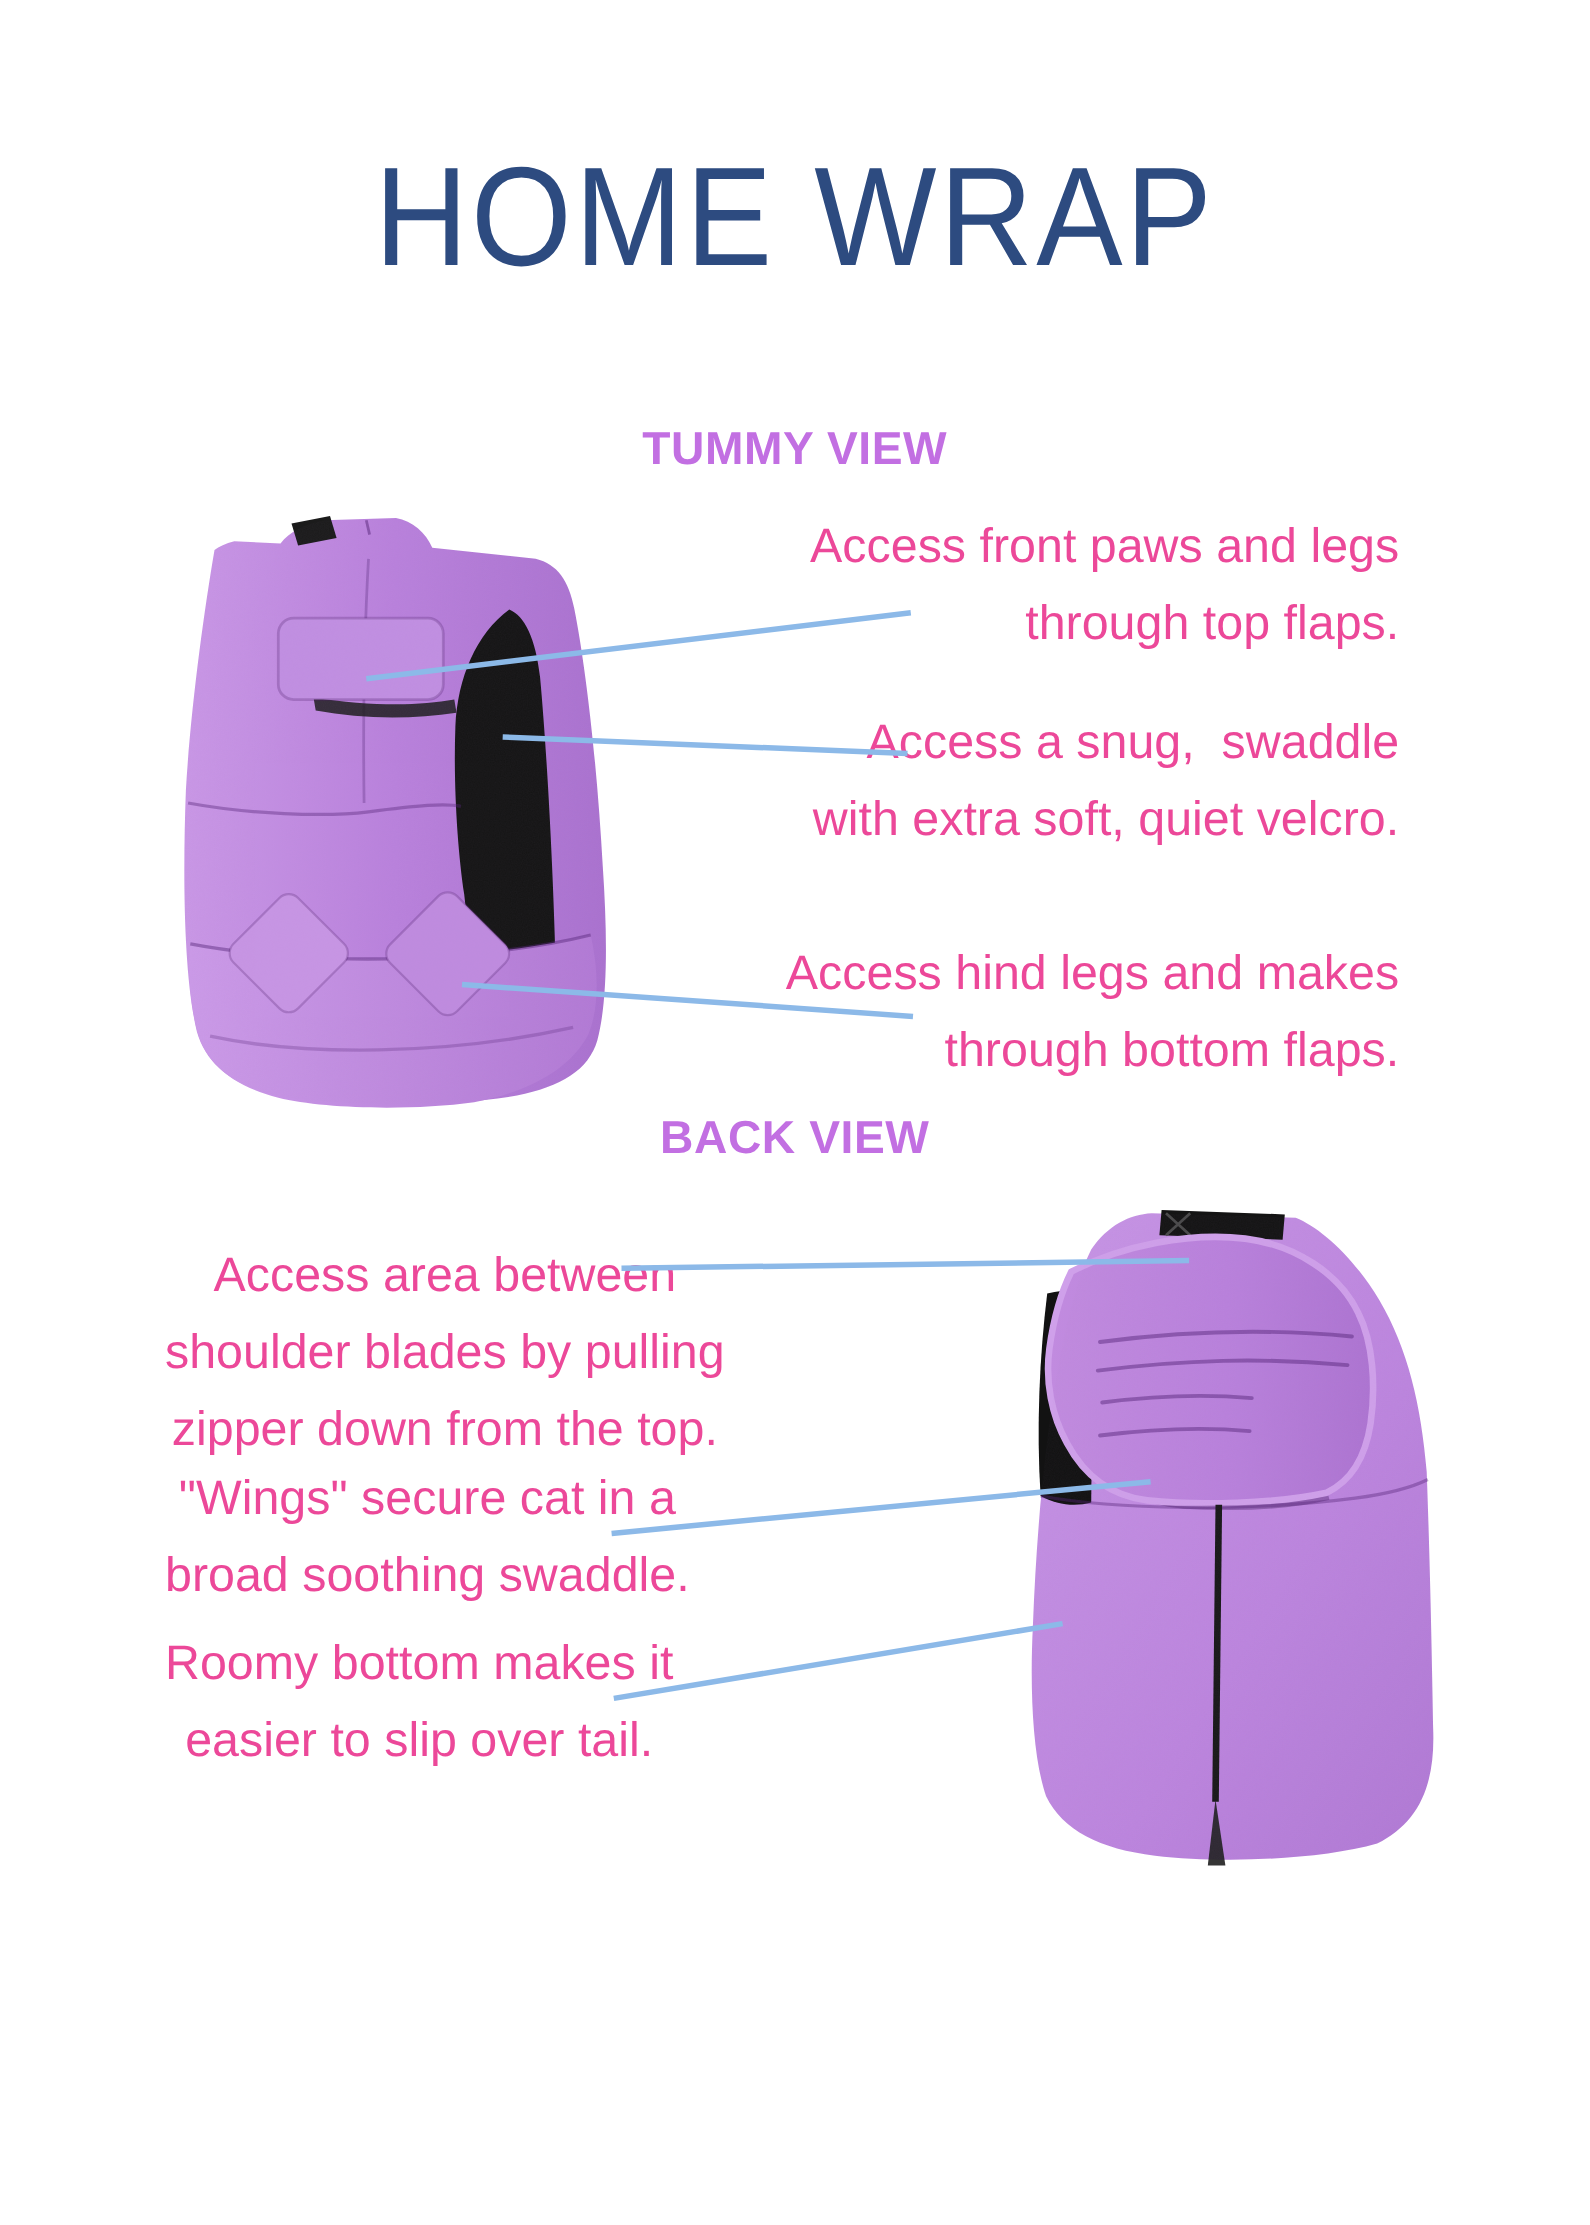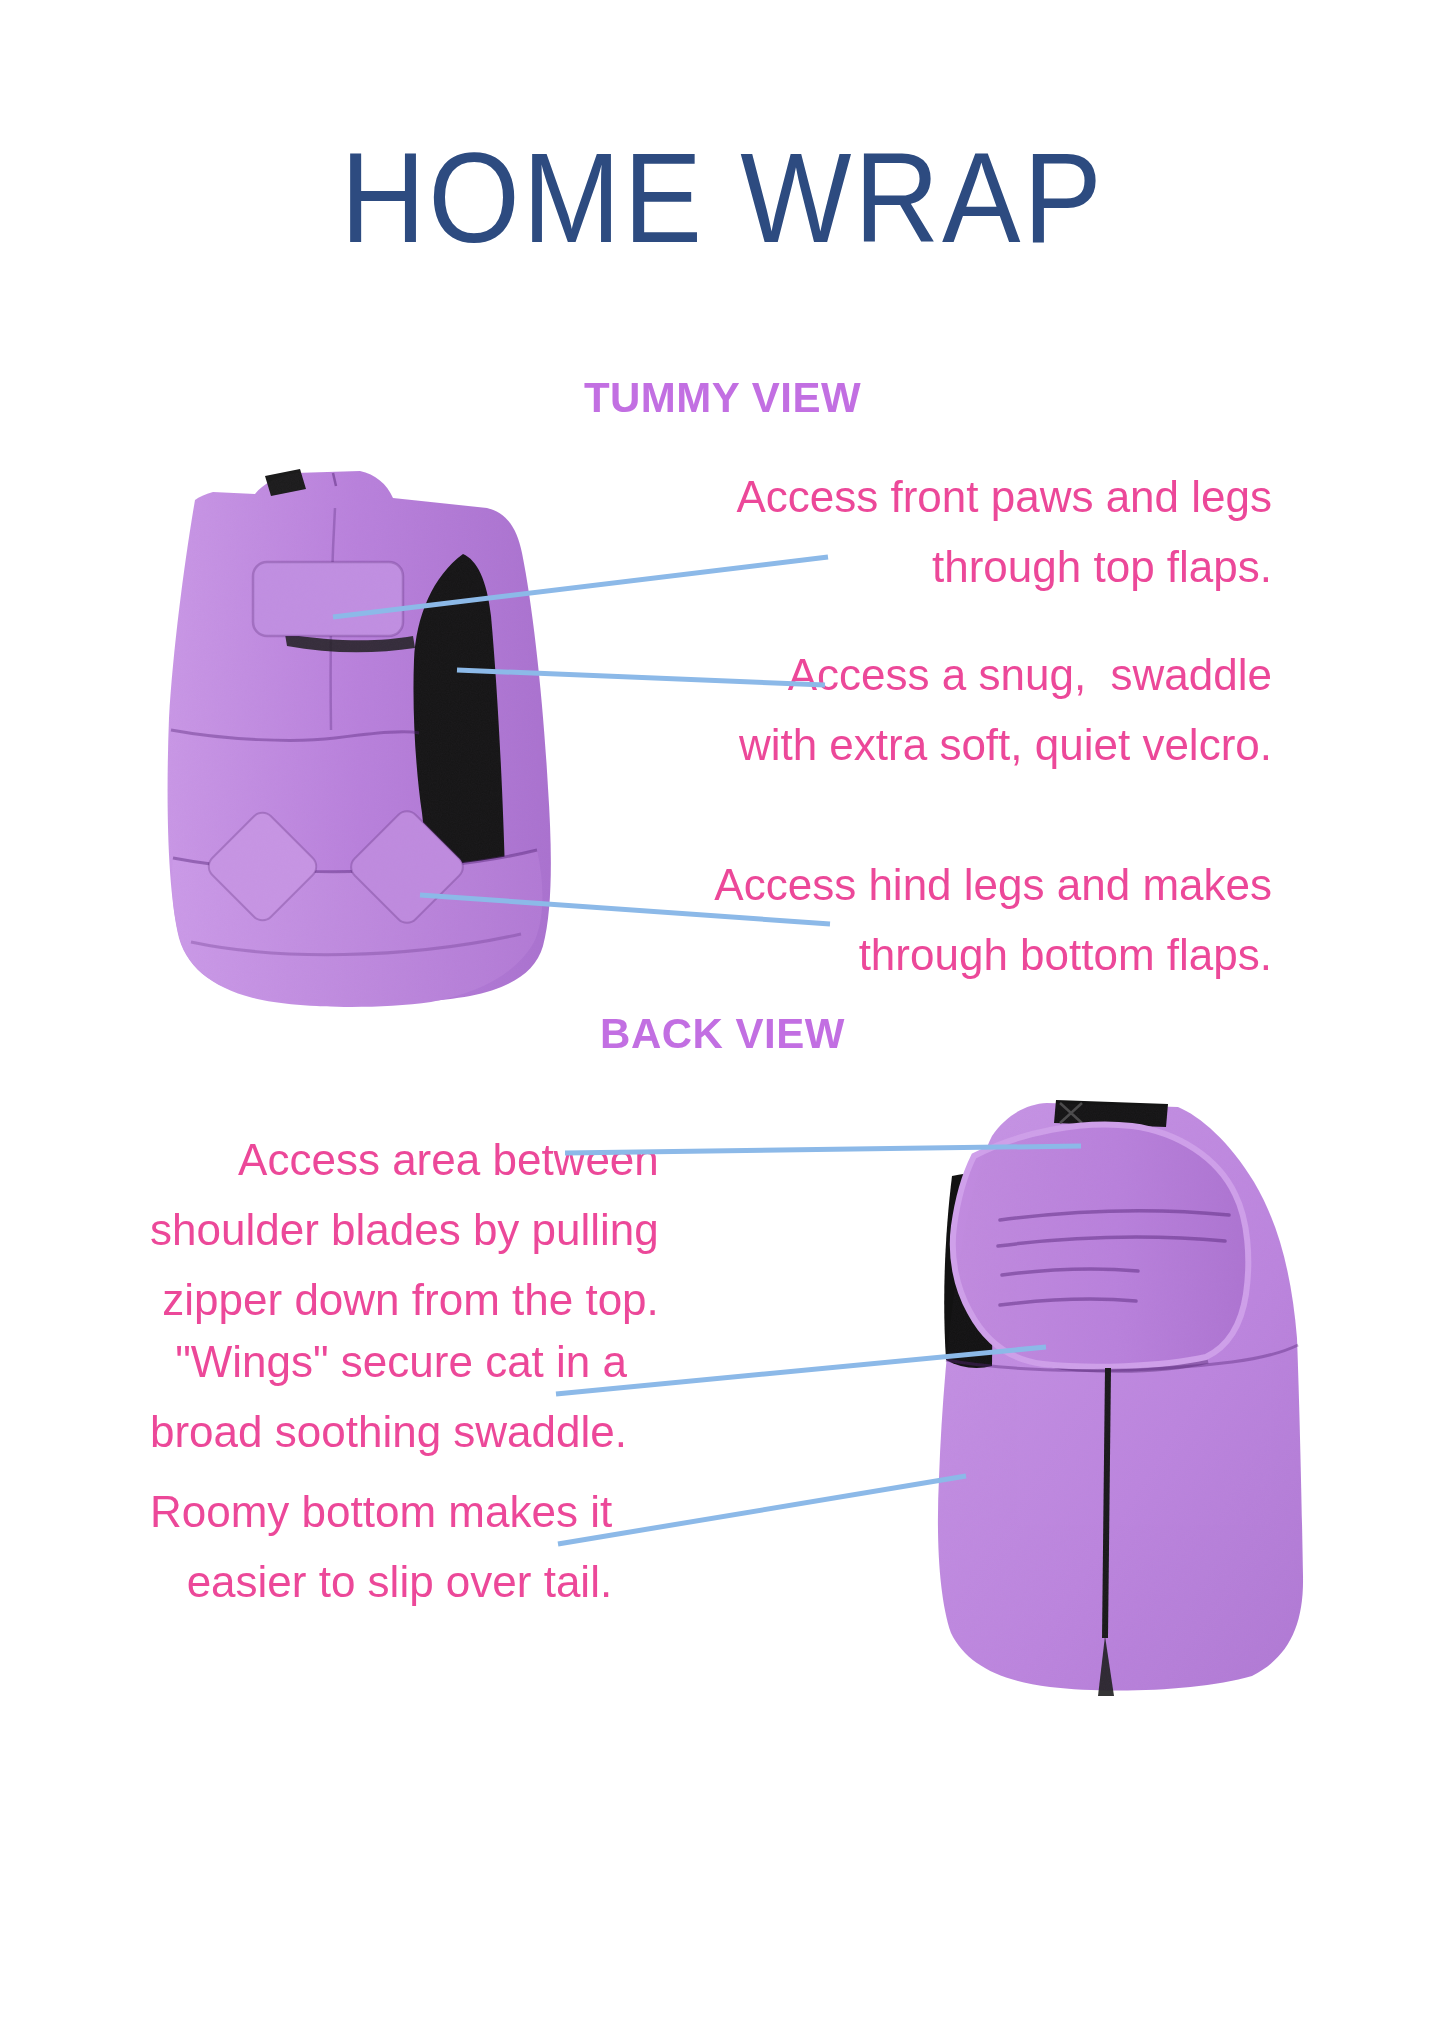--- a/index.html
+++ b/index.html
@@ -12,29 +12,29 @@
     position:absolute;top:128px;left:0;right:0;margin:0;
     text-align:center;font-size:128px;font-weight:400;line-height:1.1;
     color:#2d4b80;letter-spacing:3px;
     transform:scaleX(0.92);transform-origin:center;
     white-space:nowrap;
   }
   .view-heading{
     position:absolute;left:0;right:0;margin:0;text-align:center;
     font-size:42px;font-weight:700;letter-spacing:0.5px;color:#c26fe2;
   }
-  .heading-tummy{top:374px;text-align:center;}
+  .heading-tummy{top:384px;text-align:center;}
   .heading-back{top:1010px;}
   .ann{
     position:absolute;margin:0;
     font-size:44px;line-height:70px;color:#ec4899;
     white-space:pre-wrap;
   }
   .ann.right{right:173px;text-align:right;}
-  .ann.left{left:150px;text-align:right;}
+  .ann.left{left:150px;text-align:center;}
   .a1{top:462px;}
   .a2{top:640px;}
   .a3{top:850px;}
   .a4{top:1125px;}
   .a5{top:1327px;}
   .a6{top:1477px;}
   .figure{position:absolute;}
   .fig-tummy{left:165px;top:468px;}
   .fig-back{left:932px;top:1098px;}
   .leader-overlay{position:absolute;left:0;top:0;width:1445px;height:2023px;pointer-events:none;}

